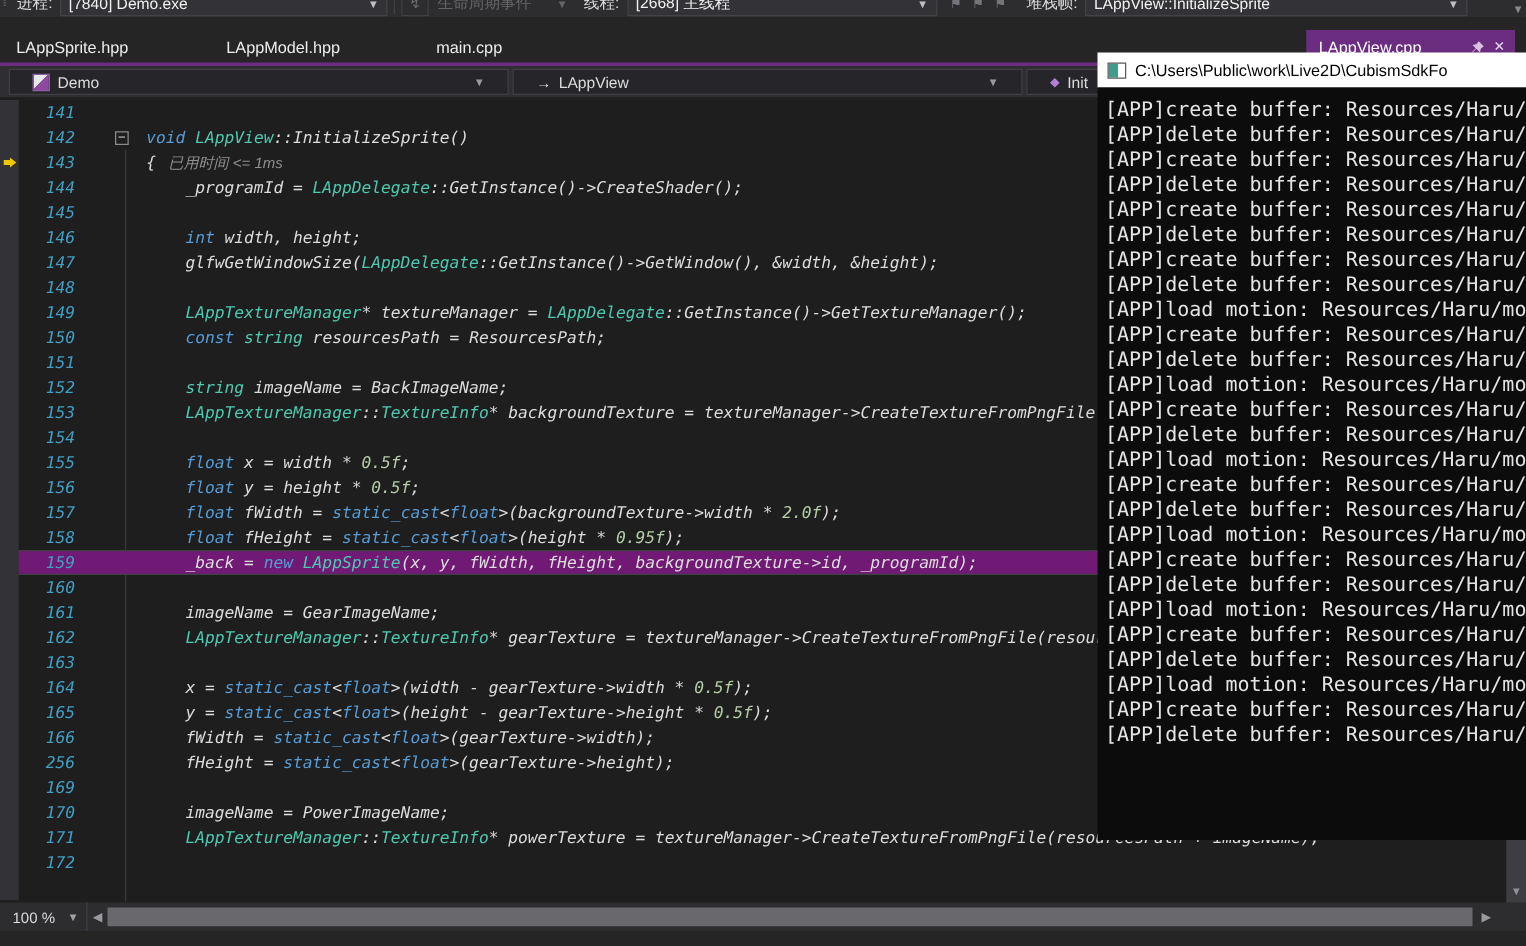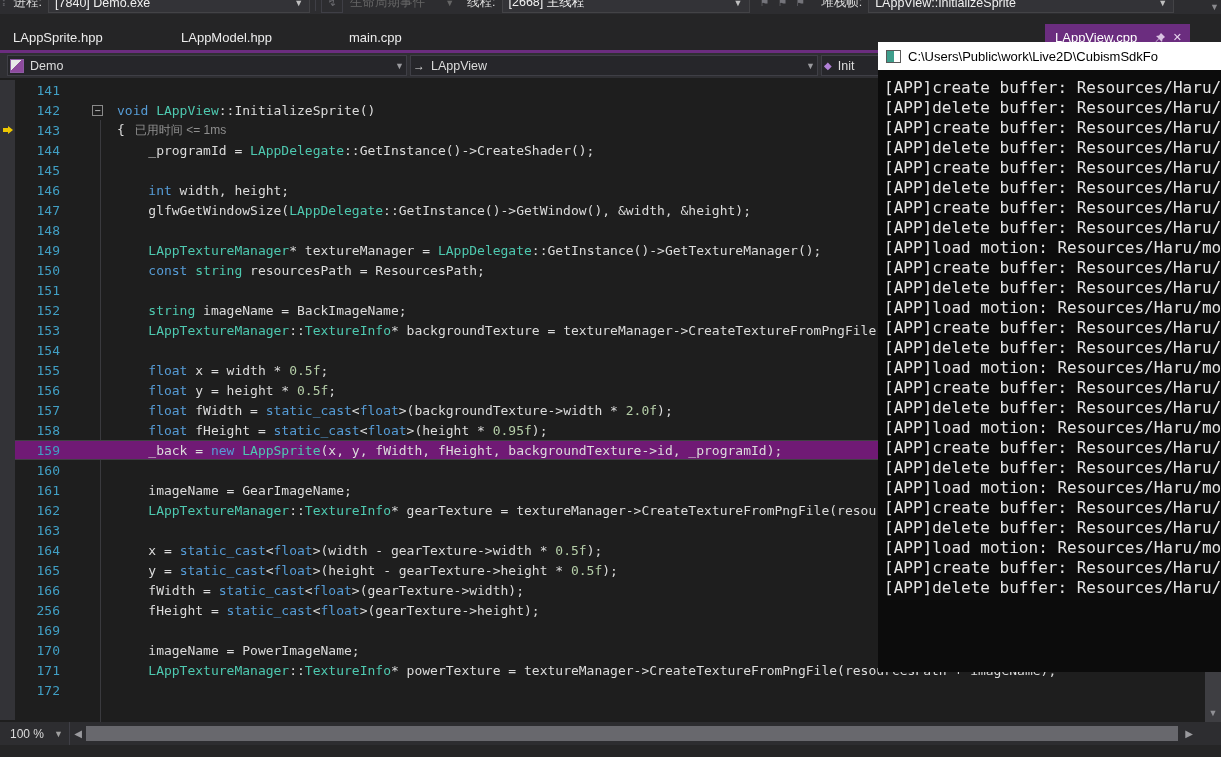--- a/index.html
+++ b/index.html
@@ -21,39 +21,39 @@
               display:flex;align-items:center;justify-content:center;}
   .flags{display:flex;gap:8px;margin:0 10px;color:#74747A;font-size:11px;}
   .tb-overflow{position:absolute;right:2px;top:2px;color:#8A8A8E;font-size:9px;}
 
   
   .tab-strip{position:absolute;left:0;top:14px;width:100%;height:36px;background:#252526;
              border-bottom:3px solid #6B2D7F;}
   #tabs-inactive{position:absolute;left:0;bottom:0;display:flex;height:26px;}
   .tab{width:168px;box-sizing:border-box;padding-left:13px;display:flex;align-items:center;
        font-size:13px;color:#ECECEC;}
-  .tab.active{position:absolute;left:1045px;bottom:0;width:145px;height:26px;background:#6B2D7F;
+  .tab.active{position:absolute;left:1045px;bottom:0;width:167px;height:26px;background:#6B2D7F;
               color:#FFFFFF;padding:0 8px 0 10px;gap:7px;}
   .tab.active .tab-label{flex:1;overflow:hidden;}
   .tab-close{color:#E8D6EF;font-size:11px;}
   .tab-pin svg{display:block;}
 
   
   .nav-bar{position:absolute;left:0;top:53px;width:100%;height:25px;background:#2F2F33;
            display:flex;align-items:center;padding-left:7px;box-sizing:border-box;}
   .nav-dd{height:21px;background:#26262A;border:1px solid #3F3F46;display:flex;align-items:center;
-          font-size:12.5px;color:#DCDCDC;padding:0 2px;box-sizing:border-box;margin-right:3px;}
+          font-size:12.5px;color:#DCDCDC;padding:0 18px;box-sizing:border-box;margin-right:3px;}
   .nav-dd .dd-arrow{margin-left:auto;color:#9A9A9E;font-size:9px;}
   .proj-icon{width:12px;height:12px;margin-right:6px;border:1px solid #8E5AA5;
              background:linear-gradient(135deg,#E8E8E8 0 45%,#8E4A9E 45% 100%);}
   .nav-arrow{color:#DCDCDC;font-size:12px;margin-right:6px;}
   .member-icon{color:#B180D7;font-size:10px;margin-right:6px;}
 
   
-  .editor{position:absolute;left:0;top:78px;width:100%;height:644px;background:#1E1E1E;overflow:hidden;}
+  .editor{position:absolute;left:0;top:78px;width:100%;height:644px;background:#1E1E1E;overflow:hidden;font-style:italic;}
   .indent-guide{position:absolute;left:100px;top:42px;height:602px;width:1px;background:#3A3A3E;}
   #code-lines{position:absolute;left:0;top:2px;width:100%;}
   .code-line{display:flex;height:20px;align-items:center;font-family:"DejaVu Sans Mono",monospace;
              font-size:13px;white-space:pre;}
   .code-line.cur{background:#701a75;box-shadow:inset 0 0 0 1px #404043;}
   .lg{width:15px;height:100%;flex:none;background:#333337;display:flex;align-items:center;justify-content:center;}
   .lg.arrow::before{content:"";width:5px;height:4px;background:#EDC702;}
   .lg.arrow::after{content:"";border-left:5px solid #EDC702;border-top:4px solid transparent;
                    border-bottom:4px solid transparent;}
   .ln{width:45px;flex:none;text-align:right;color:#419FC4;}

